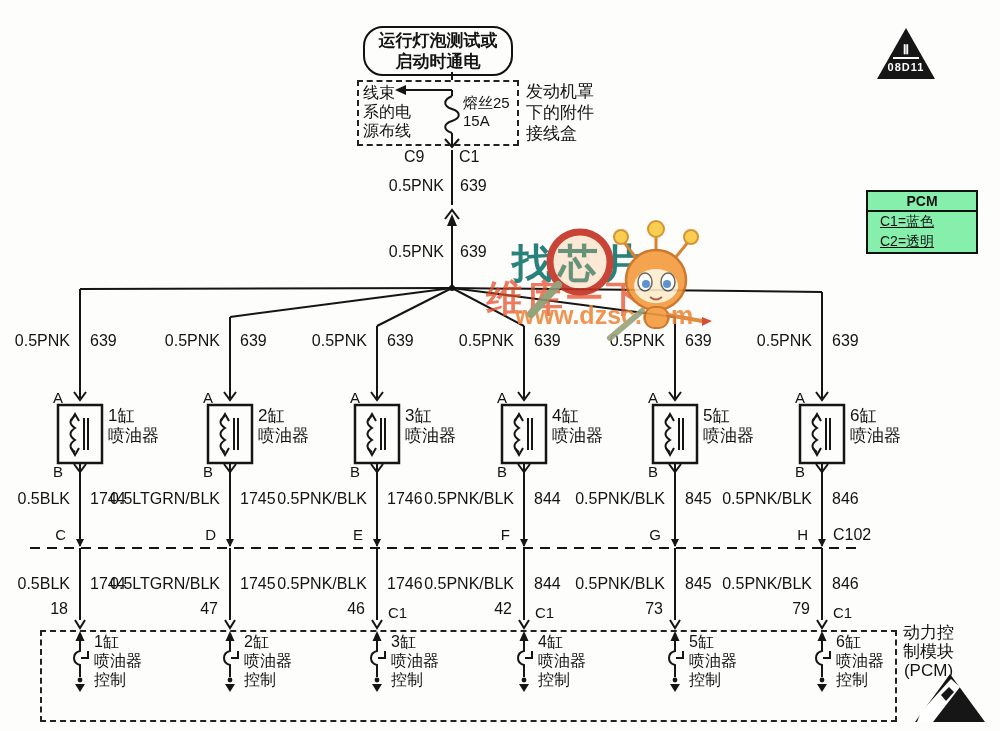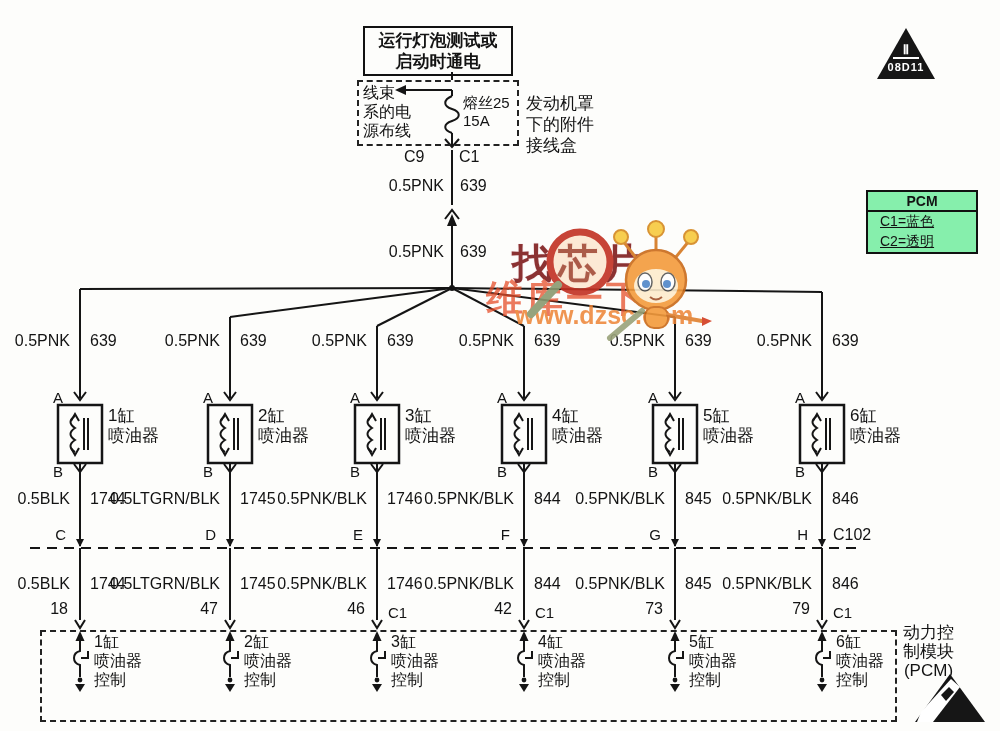--- a/index.html
+++ b/index.html
@@ -2,34 +2,34 @@
 <html><head>
 <meta charset="utf-8">
 <style>
   html,body { margin:0; padding:0; background:#ffffff; }
   .stage {
     position:relative; width:1000px; height:731px; overflow:hidden;
     background:#fdfdfb;
     font-family:"Liberation Sans", sans-serif; color:#131313;
   }
   .lbl { position:absolute; font-size:16px; line-height:1.15; white-space:nowrap; color:#131313; }
-  .preline { white-space:pre-line; }
+  .preline { white-space:pre-line;border-radius:20px; }
   svg.wires { position:absolute; left:0; top:0; }
 
   
   .title-box {
     position:absolute; left:363px; top:26px; width:146px; height:46px;
     border:2.5px solid #111; display:flex; align-items:center; justify-content:center;
     text-align:center; font-size:17px; font-weight:600; line-height:21px;
   }
   
   .fuse-box { position:absolute; left:357px; top:80px; width:158px; height:62px; border:2px dashed #222; }
   .fuse-left { left:363px; top:83px; font-size:16px; line-height:19px; }
   .fuse-lbl  { left:463px; top:94px; font-size:15px; line-height:18px; }
-  .fuse-right{ left:526px; top:81px; font-size:17px; line-height:21px;margin-top:12px; }
+  .fuse-right{ left:526px; top:81px; font-size:17px; line-height:21px; }
 
   
   .pcm-box { position:absolute; left:40px; top:630px; width:853px; height:88px; border:2px dashed #222; }
   .pcm-module { left:903px; top:623px; font-size:17px; line-height:19px;text-align:center; }
 
   
   .pcm-legend { position:absolute; left:866px; top:190px; width:108px; border:2px solid #111; background:#86efac; font-size:14px; }
   .pcm-legend .t { text-align:center; border-bottom:2px solid #111; padding:1px 0; font-weight:600; }
   .pcm-legend .r { padding:1px 12px;text-decoration:underline; }
 
@@ -58,21 +58,21 @@
 
   
   .c9 { left:404px; top:148px; width:42px; }
   .c1 { left:459px; top:148px; }
   .seg-g { position:absolute; width:170px; text-align:right; left:274px; }
   .seg-c { position:absolute; left:460px; }
 
   
   .wm { position:absolute; inset:0; pointer-events:none; opacity:.9; }
   .wm-1 { position:absolute; left:512px; top:236px; font-size:40px; font-weight:bold;
-          color:#7f1d1d; letter-spacing:6px; text-shadow:0 0 2px #fff, 0 0 1px #c89; }
+          color:#0f766e; letter-spacing:6px; text-shadow:0 0 2px #fff, 0 0 1px #c89; }
   .wm-2 { position:absolute; left:486px; top:274px; font-size:37px; font-weight:bold;
           color:#e64c28; letter-spacing:3px; opacity:.82; }
   .wm-3 { position:absolute; left:515px; top:301px; font-size:25px; font-weight:bold;
           color:#ee8435; opacity:.95; }
 </style>
 </head>
 <body>
 
 <div class="stage">
 

